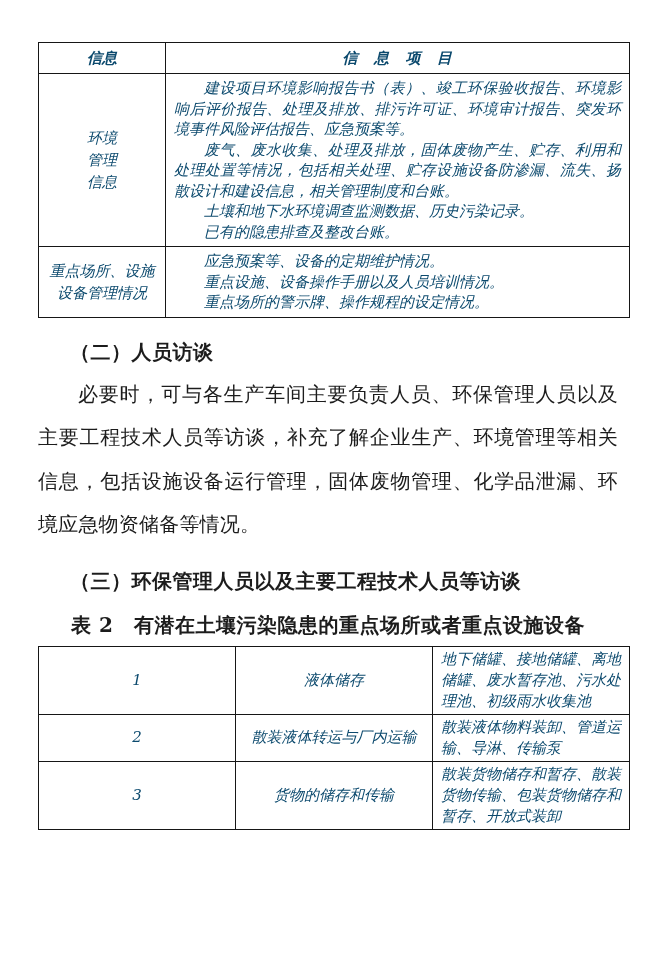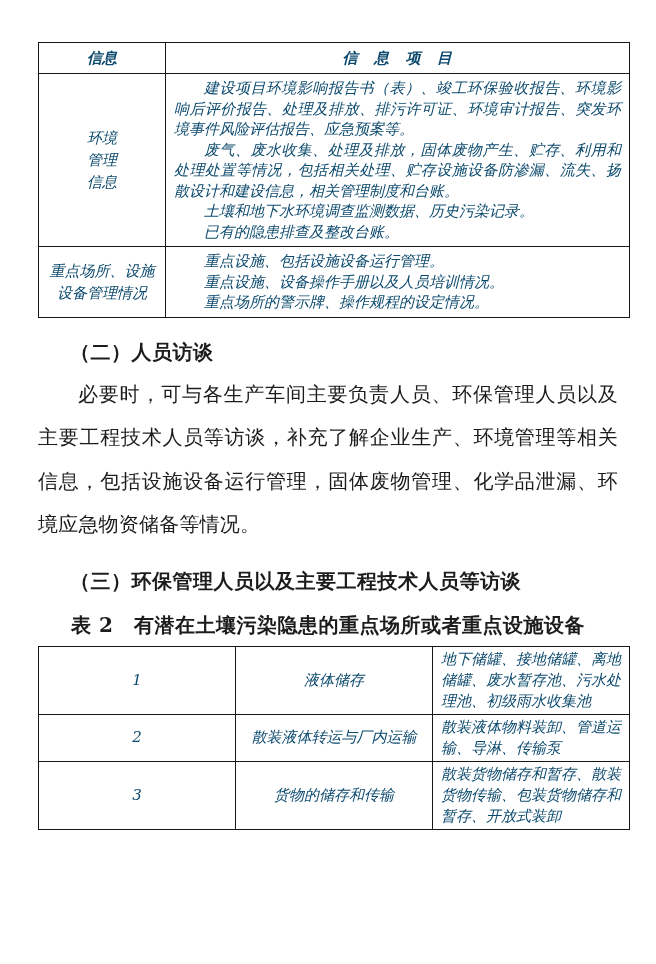--- a/index.html
+++ b/index.html
@@ -94,21 +94,21 @@
             <p>土壤和地下水环境调查监测数据、历史污染记录。</p>
             <p>已有的隐患排查及整改台账。</p>
           </td>
         </tr>
         <tr>
           <td class="col-label">
             <div class="label-line">重点场所、设施</div>
             <div class="label-line">设备管理情况</div>
           </td>
           <td class="cell-items">
-            <p>重点设施、包括设施设备运行管理。</p>
+            <p>应急预案等、设备的定期维护情况。</p>
             <p>重点设施、设备操作手册以及人员培训情况。</p>
             <p>重点场所的警示牌、操作规程的设定情况。</p>
           </td>
         </tr>
       </tbody>
     </table>
 
     <h3 class="section-heading">（二）人员访谈</h3>
     <p class="body-para">必要时，可与各生产车间主要负责人员、环保管理人员以及主要工程技术人员等访谈，补充了解企业生产、环境管理等相关信息，包括设施设备运行管理，固体废物管理、化学品泄漏、环境应急物资储备等情况。</p>
 

